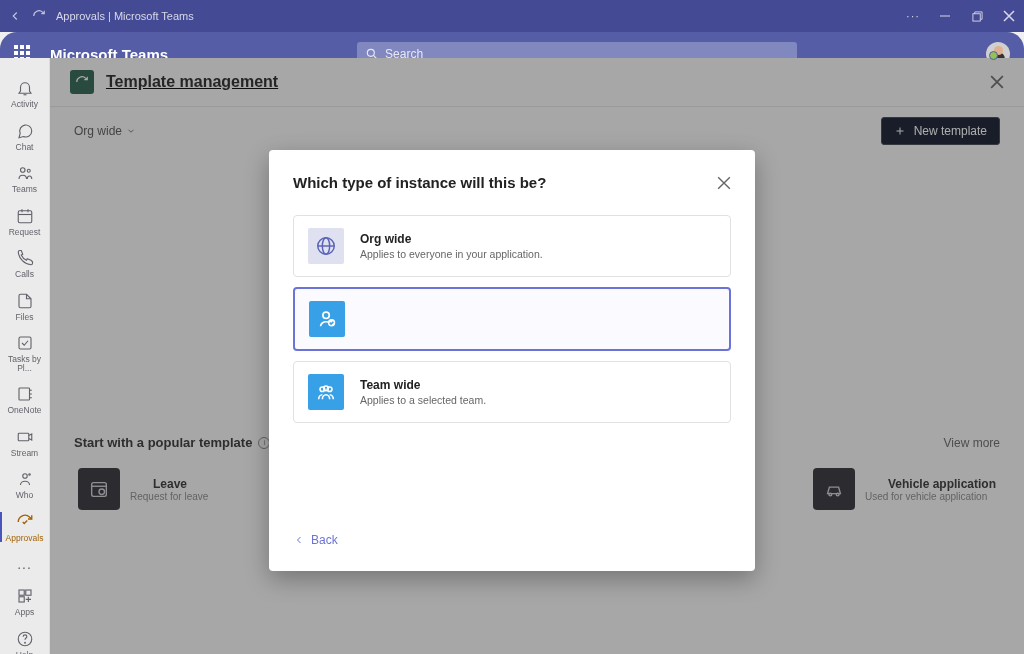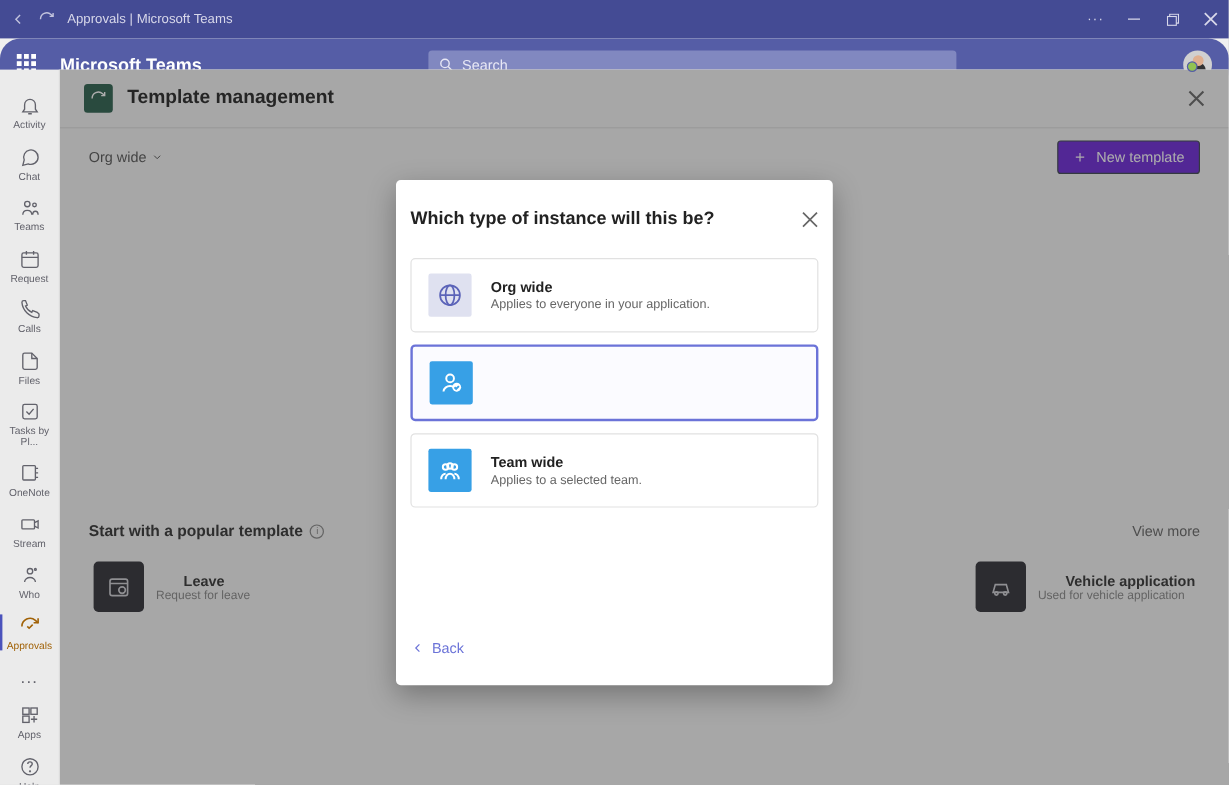--- a/index.html
+++ b/index.html
@@ -30,46 +30,46 @@
 .rail-item { width: 50px; display: flex; flex-direction: column; align-items: center; gap: 2px; padding: 6px 0; color: #62626b; cursor: pointer; position: relative; }
 .rail-item.active { color: #a16207; }
 .rail-item.active::before { content:''; position:absolute; left:0; top:6px; bottom:6px; width:2px; background:#4b53bc; }
 .rail-item .ri-icon { width: 20px; height: 20px; display: flex; align-items: center; justify-content: center; }
 .rail-item .ri-label { font-size: 8.5px; text-align: center; line-height: 1; }
 .rail-more { color:#62626b; font-size:14px; padding:8px 0; cursor:pointer; letter-spacing:1px; }
 .rail-bottom { margin-top:auto; width:100%; display:flex; flex-direction:column; align-items:center; padding-bottom:8px; }
 
 
 .main { position: absolute; left: 50px; top: 58px; right: 0; bottom: 0; background: #f5f5f5; }
-.page-header { display: flex; align-items: center; padding: 12px 20px; border-bottom: 1px solid #e0e0e0; background:#f5f5f5; }
+.page-header { display: flex; align-items: center; padding: 12px 20px; border-bottom: 1px solid #e0e0e0; background:#f5f5f5;text-decoration:underline; }
 .page-header .ph-icon { width: 24px; height: 24px; background: #2b5f4c; border-radius:3px; margin-right: 12px; display:flex; align-items:center; justify-content:center; color:#fff; }
 .page-header .ph-title { font-size: 16px; font-weight: 600; color: #252525; }
 .page-header .ph-close { margin-left: auto; color: #666; cursor: pointer; font-size:16px; }
 
 .toolbar { display: flex; align-items: center; padding: 10px 24px; }
 .toolbar .scope { font-size: 12px; color: #555; cursor: pointer; display:flex; align-items:center; gap:4px; }
-.toolbar .new-btn { margin-left: auto; background: #6d28d9; color: #fff; border-radius: 3px; padding: 6px 12px; font-size: 12px; display: flex; align-items: center; gap: 8px; cursor: pointer; border:1px solid #3d4550;}
+.toolbar .new-btn { margin-left: auto; background: #0f172a; color: #fff; border-radius: 3px; padding: 6px 12px; font-size: 12px; display: flex; align-items: center; gap: 8px; cursor: pointer; border:1px solid #3d4550;}
 
 .section-label { padding: 0 24px; margin-top: 280px; display:flex; align-items:center; }
 .section-label .sl-text { font-size: 13px; font-weight: 600; color: #333; }
 .section-label .sl-info { margin-left:6px; width:12px; height:12px; border:1px solid #888; border-radius:50%; display:inline-flex; align-items:center; justify-content:center; font-size:8px; color:#888; }
 .section-label .sl-more { margin-left:auto; font-size:12px; color:#666; cursor:pointer; }
 
 .template-row { display:flex; padding: 14px 24px; gap: 14px; }
 .template-card { display:flex; align-items:center; gap:10px; padding:4px; cursor:pointer; min-width:180px; }
 .template-card .tc-icon { width:42px; height:42px; background:#2f2f36; border-radius:4px; display:flex; align-items:center; justify-content:center; color:#cfcfd4; }
 .template-card .tc-title { font-size:12px; font-weight:600; color:#333;margin-left:23px; }
 .template-card .tc-sub { font-size:10px; color:#888; }
 .template-card.right { margin-left:auto; }
 
 
 .dim { position:absolute; left:50px; top:58px; right:0; bottom:0; background: rgba(40,40,40,0.38); }
 
 
-.modal { position: absolute; left: 50%; top: 150px; transform: translateX(-50%); width: 364px; background: #fff; border-radius: 4px; box-shadow: 0 8px 24px rgba(0,0,0,0.3); padding: 24px 12px; }
+.modal { position: absolute; left: 50%; top: 150px; transform: translateX(-50%); width: 486px; background: #fff; border-radius: 4px; box-shadow: 0 8px 24px rgba(0,0,0,0.3); padding: 24px 24px; }
 .modal .m-head { display: flex; align-items: center; margin-bottom: 24px; }
 .modal .m-title { font-size: 15px; font-weight: 700; color: #222; }
 .modal .m-close { margin-left: auto; color: #666; cursor: pointer; }
 
 .opt { border: 1px solid #e1e1e1; border-radius: 4px; padding: 12px 14px; display: flex; align-items: center; gap: 16px; margin-bottom: 10px; cursor: pointer; }
 .opt.sel { border: 2px solid #6b73d8; background: #fbfbff; }
 .opt-icon { width: 36px; height: 36px; border-radius: 2px; display:flex; align-items:center; justify-content:center; flex-shrink:0; }
 .opt-icon.globe { background:#dfe1f0; color:#5b63b8; }
 .opt-icon.people { background:#37a0e6; color:#fff; position:relative; }
 .opt-icon.team { background:#37a0e6; color:#fff; }

